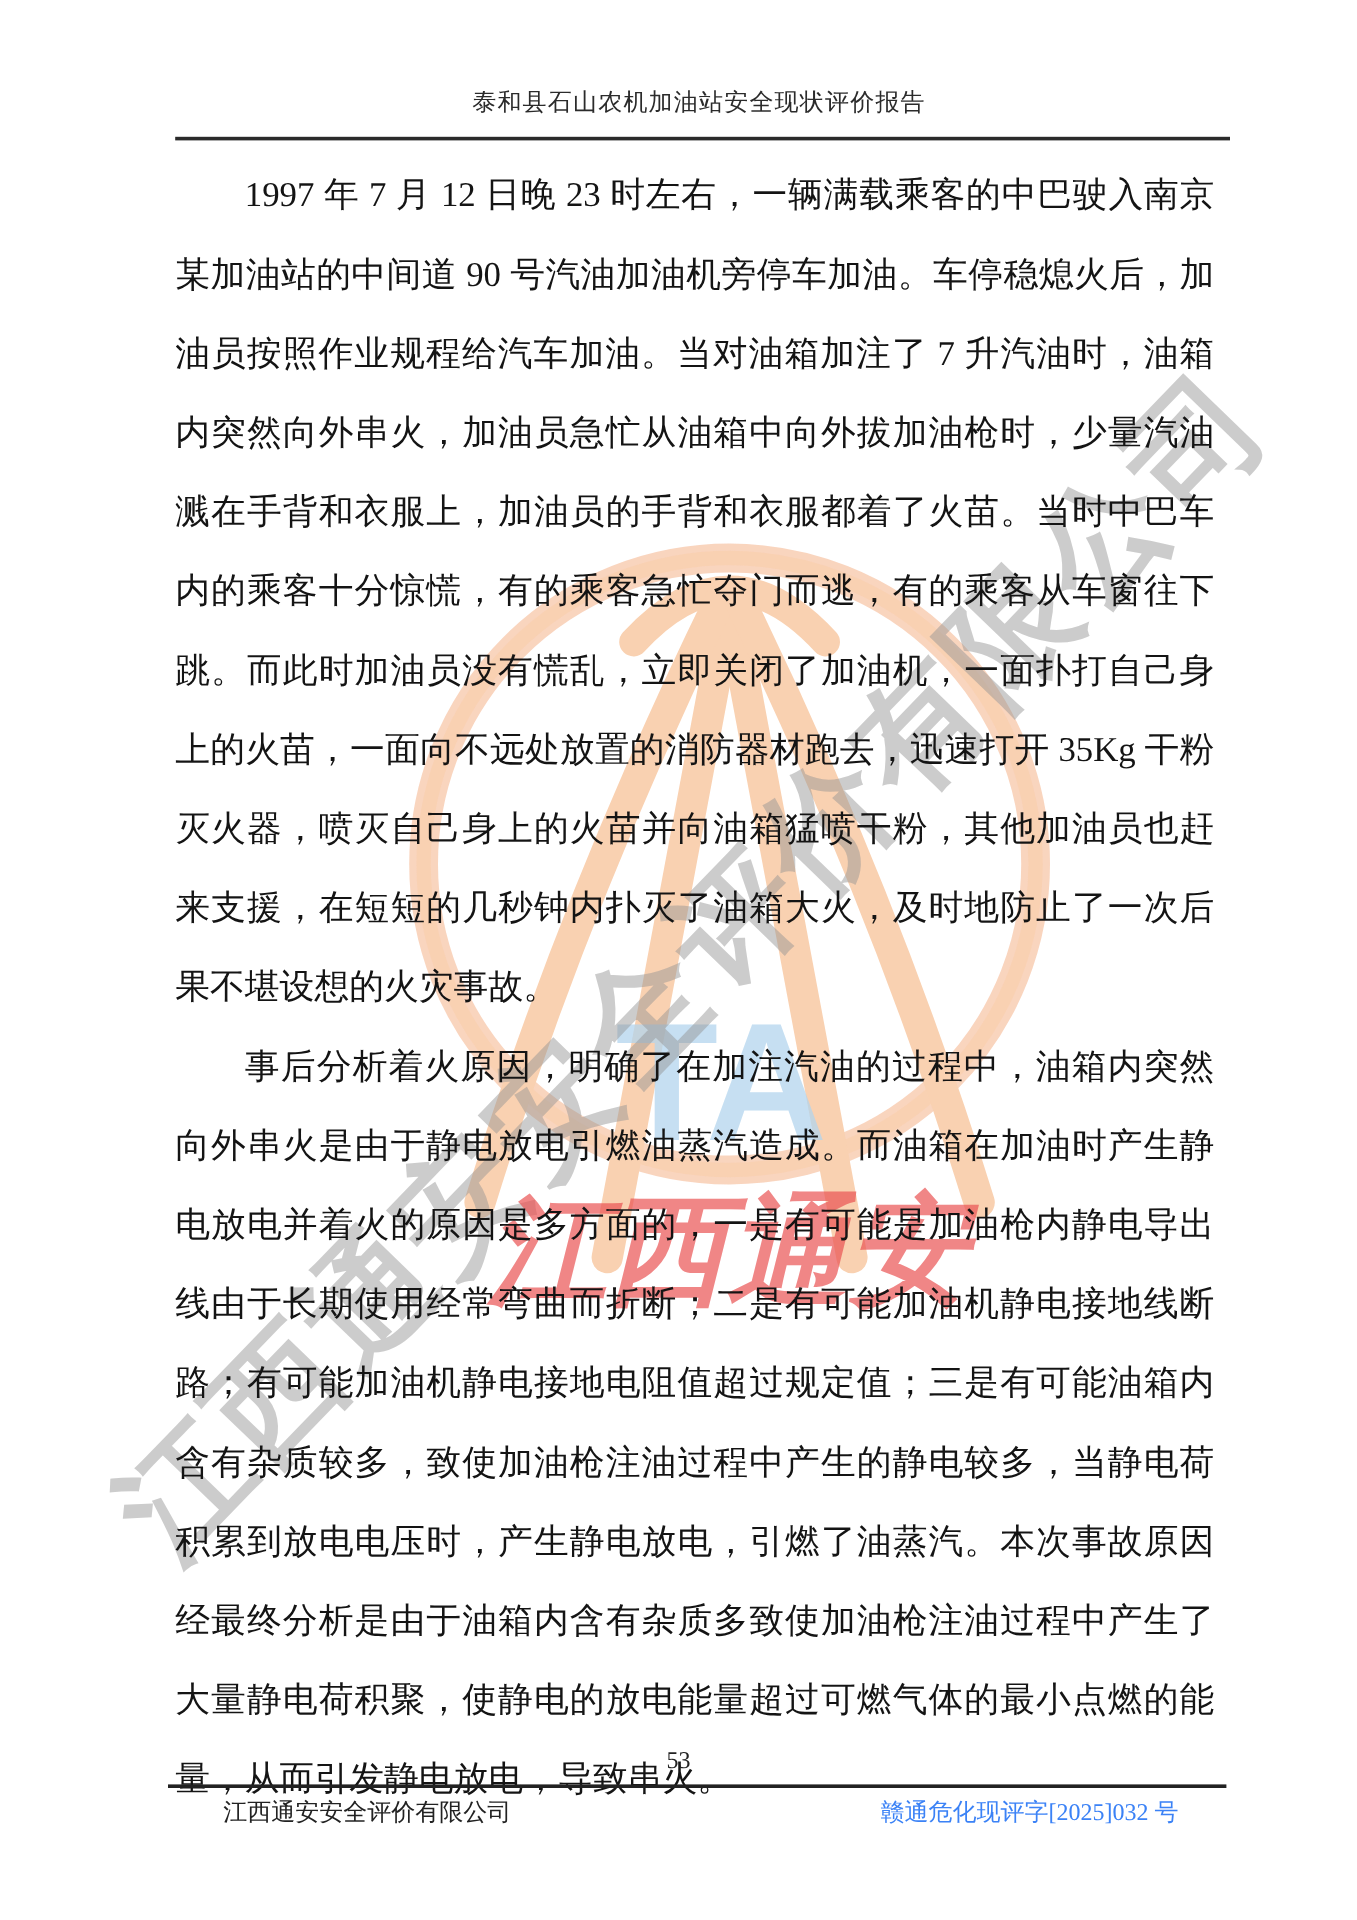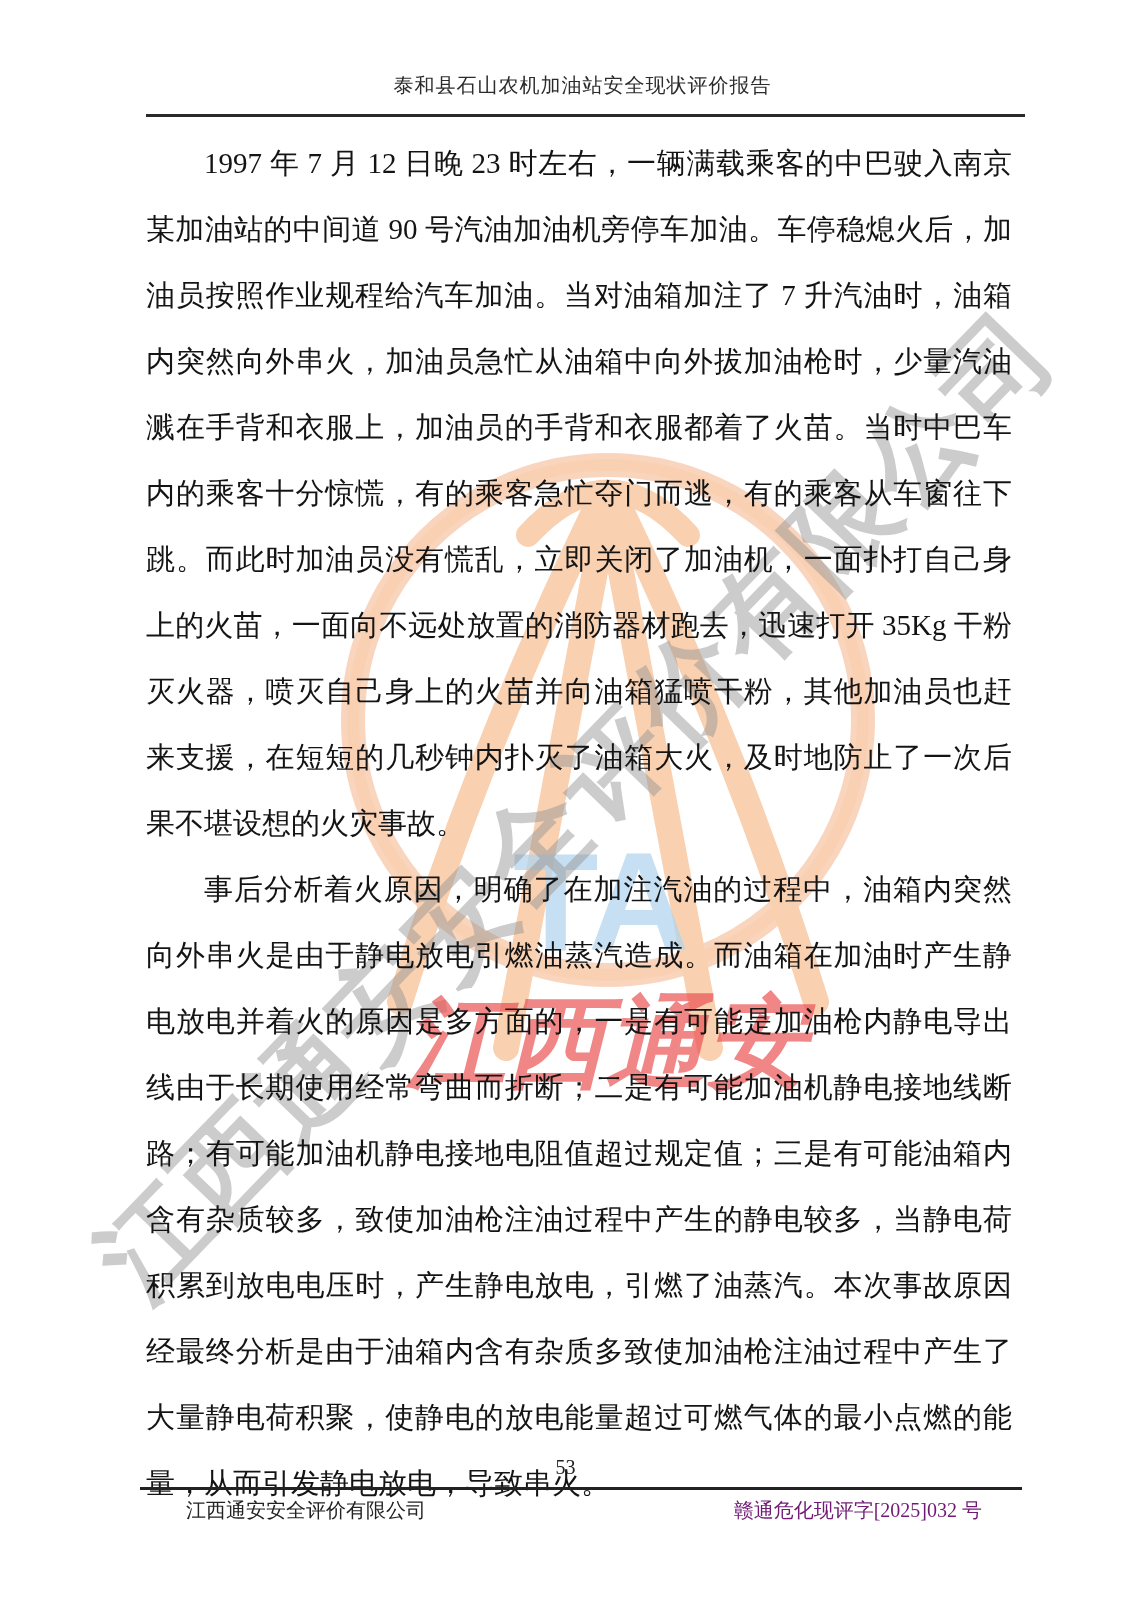--- a/index.html
+++ b/index.html
@@ -48,21 +48,21 @@
   .footer-rule {
     position:absolute; top:1487px; left:140px; width:882px; height:3px;
     background:#222222; z-index:1;
   }
   .footer-left {
     position:absolute; top:1497px; left:186px; z-index:1;
     font-size:20px; color:#222222;
   }
   .footer-right {
     position:absolute; top:1497px; right:149px; z-index:1;
-    font-size:20px; color:#701a75;
+    font-size:20px; color:#3b82f6;
   }
 </style>
 </head>
 <body>
 
 <div class="page">
 
   <div class="wm-layer">
 
     <svg class="wm-logo" width="560" height="660" viewBox="0 0 560 660">

